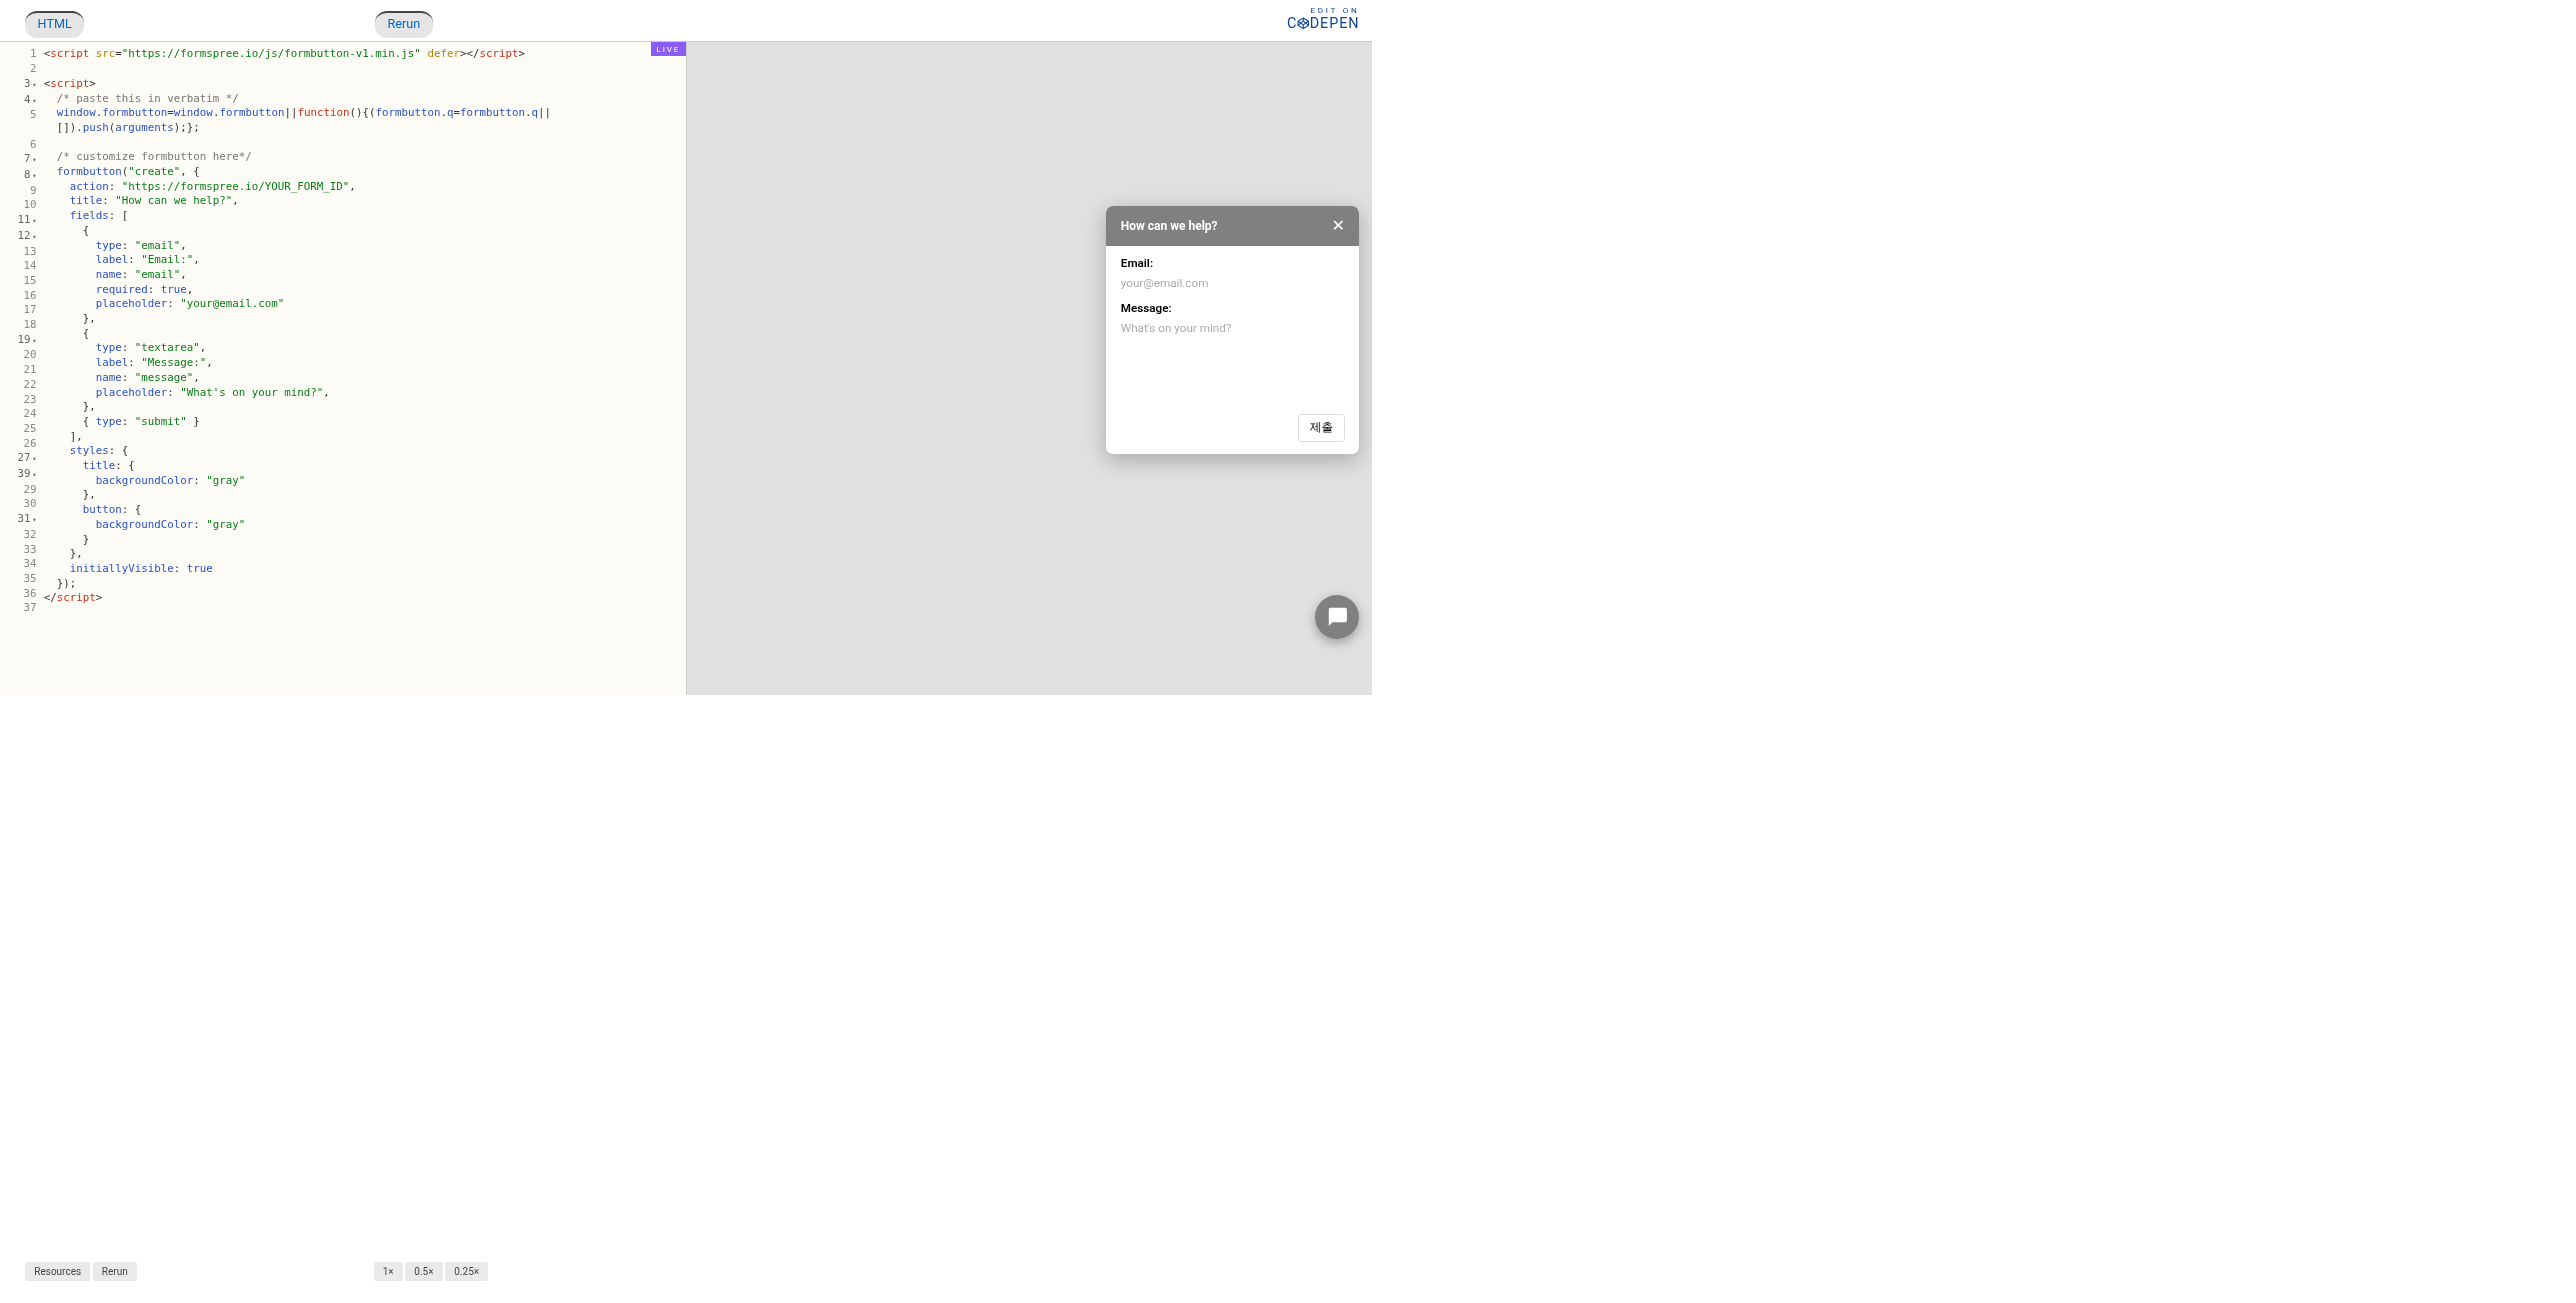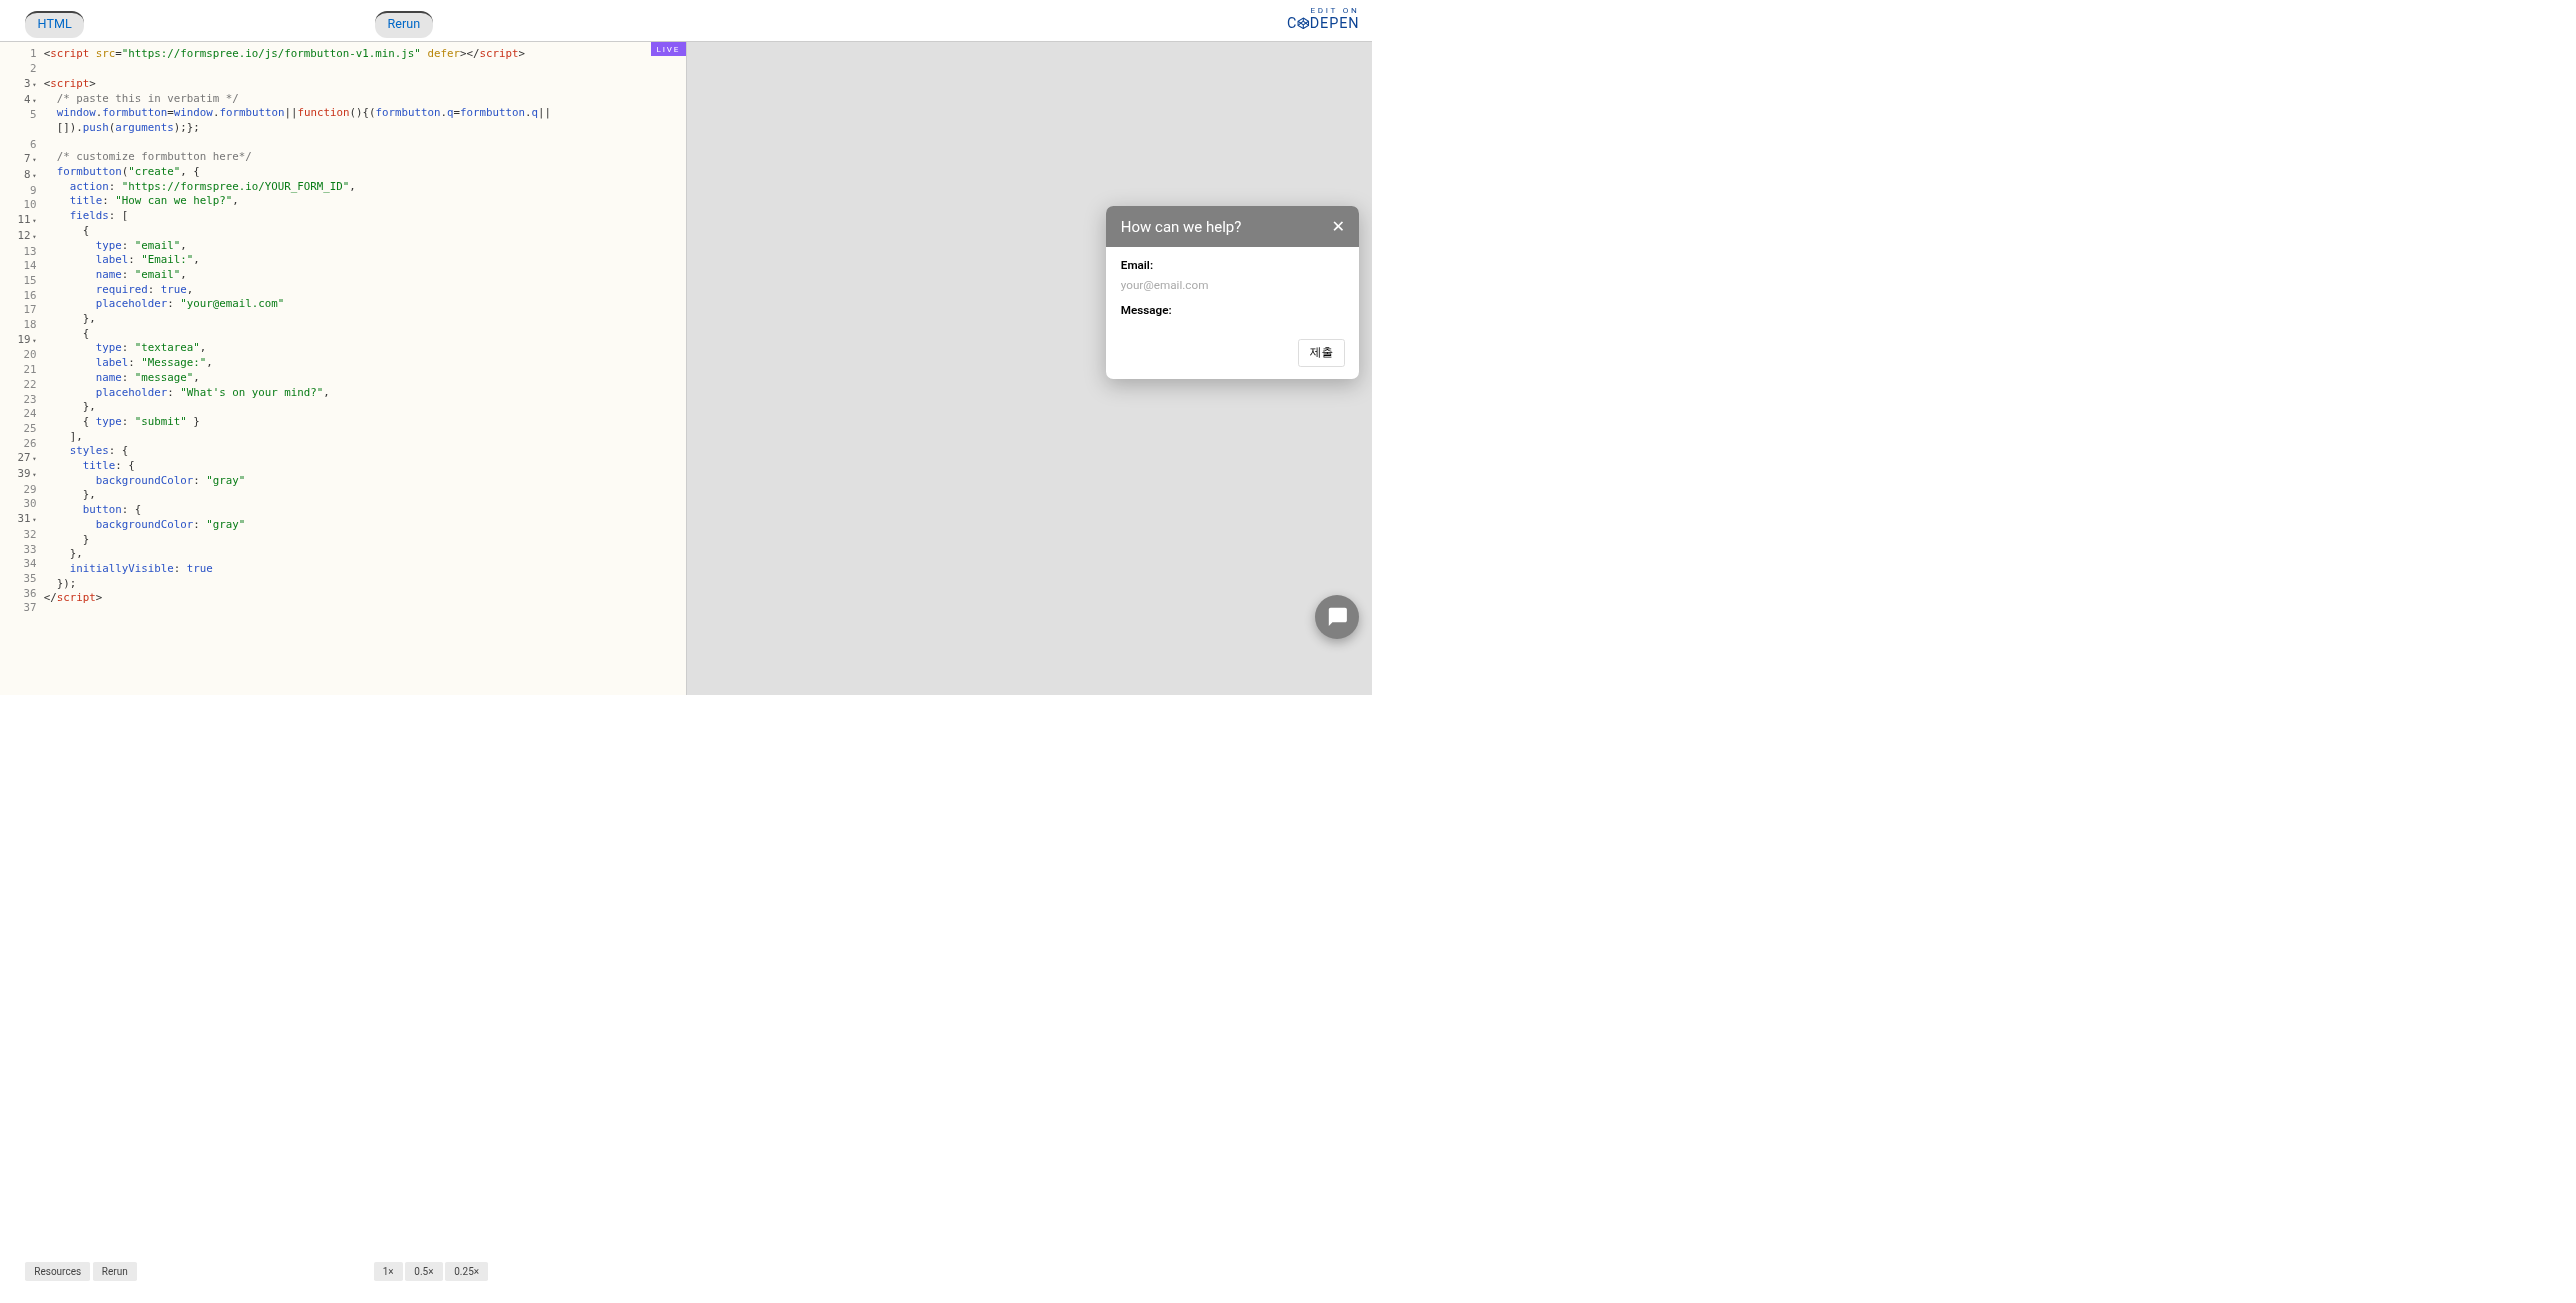--- a/index.html
+++ b/index.html
@@ -18,21 +18,21 @@
 .code{display:flex;font-family:Menlo,Monaco,Consolas,monospace;font-size:10.8px;line-height:14.7px;padding-top:5.4px}
 .gutter{width:42px;text-align:right;color:#888;padding-right:5.4px;user-select:none}
 .gutter .fold{color:#666}
 .gutter div{white-space:nowrap}
 .fold::after{content:"▾";font-size:7.2px;margin-left:1.8px}
 .src{flex:1;white-space:pre;color:#333;padding-left:1.8px}
 .p{color:#333}.t{color:#c8331a}.a{color:#b8860b}.s{color:#0a7d18}.c{color:#777}.k{color:#2952c6}.n{color:#2952c6}.f{color:#c8331a}.b{color:#2952c6}
 .result{flex:1;background:#e0e0e0;position:relative}
 .dialog{position:absolute;right:12.6px;top:164px;width:253px;background:#fff;border-radius:7.2px;box-shadow:0 5.4px 21.7px rgba(0,0,0,.25);overflow:hidden}
 .dhead{background:#808080;color:#fff;padding:11.7px 14.4px;display:flex;justify-content:space-between;align-items:center}
-.dhead h3{font-size:15px;font-weight:400}
+.dhead h3{font-size:12px;font-weight:700}
 .dclose{cursor:pointer;font-size:16.2px;line-height:1}
 .dbody{padding:10.8px 14.4px 12.6px}
 .fld label{font-size:11.7px;font-weight:600;display:block;margin-bottom:2.7px}
 .fld input,.fld textarea{width:100%;border:none;font-size:11.7px;padding:2.7px 0;outline:none;font-family:inherit;color:#333}
 .fld input::placeholder,.fld textarea::placeholder{color:#aaa}
 .fld{margin-bottom:9px}
 .fld textarea{resize:none;height:70px}
 .dfoot{text-align:right;padding:0 14.4px 12.6px}
 .submit{border:0.9px solid #ddd;background:#fff;padding:5.4px 10.8px;font-size:11.7px;border-radius:2.7px;cursor:pointer}
 .fab{position:absolute;right:12.6px;bottom:56px;width:44px;height:44px;border-radius:50%;background:#808080;box-shadow:0 3.6px 10.8px rgba(0,0,0,.3);display:flex;align-items:center;justify-content:center;cursor:pointer}
@@ -152,20 +152,21 @@
      <h3>How can we help?</h3>
      <span class="dclose">✕</span>
     </div>
     <div class="dbody">
      <div class="fld">
       <label>Email:</label>
       <input type="email" placeholder="your@email.com" style="">
      </div>
      <div class="fld">
       <label>Message:</label>
+      <textarea placeholder="What's on your mind?" style=""></textarea>
      </div>
     </div>
     <div class="dfoot">
      <button class="submit">제출</button>
     </div>
    </div>
    <div class="fab">
     <svg width="21.7" height="21.7" viewBox="0 0 24 24">
             <path d="M20 2H4c-1.1 0-2 .9-2 2v18l4-4h14c1.1 0 2-.9 2-2V4c0-1.1-.9-2-2-2z"></path>
           </svg>

